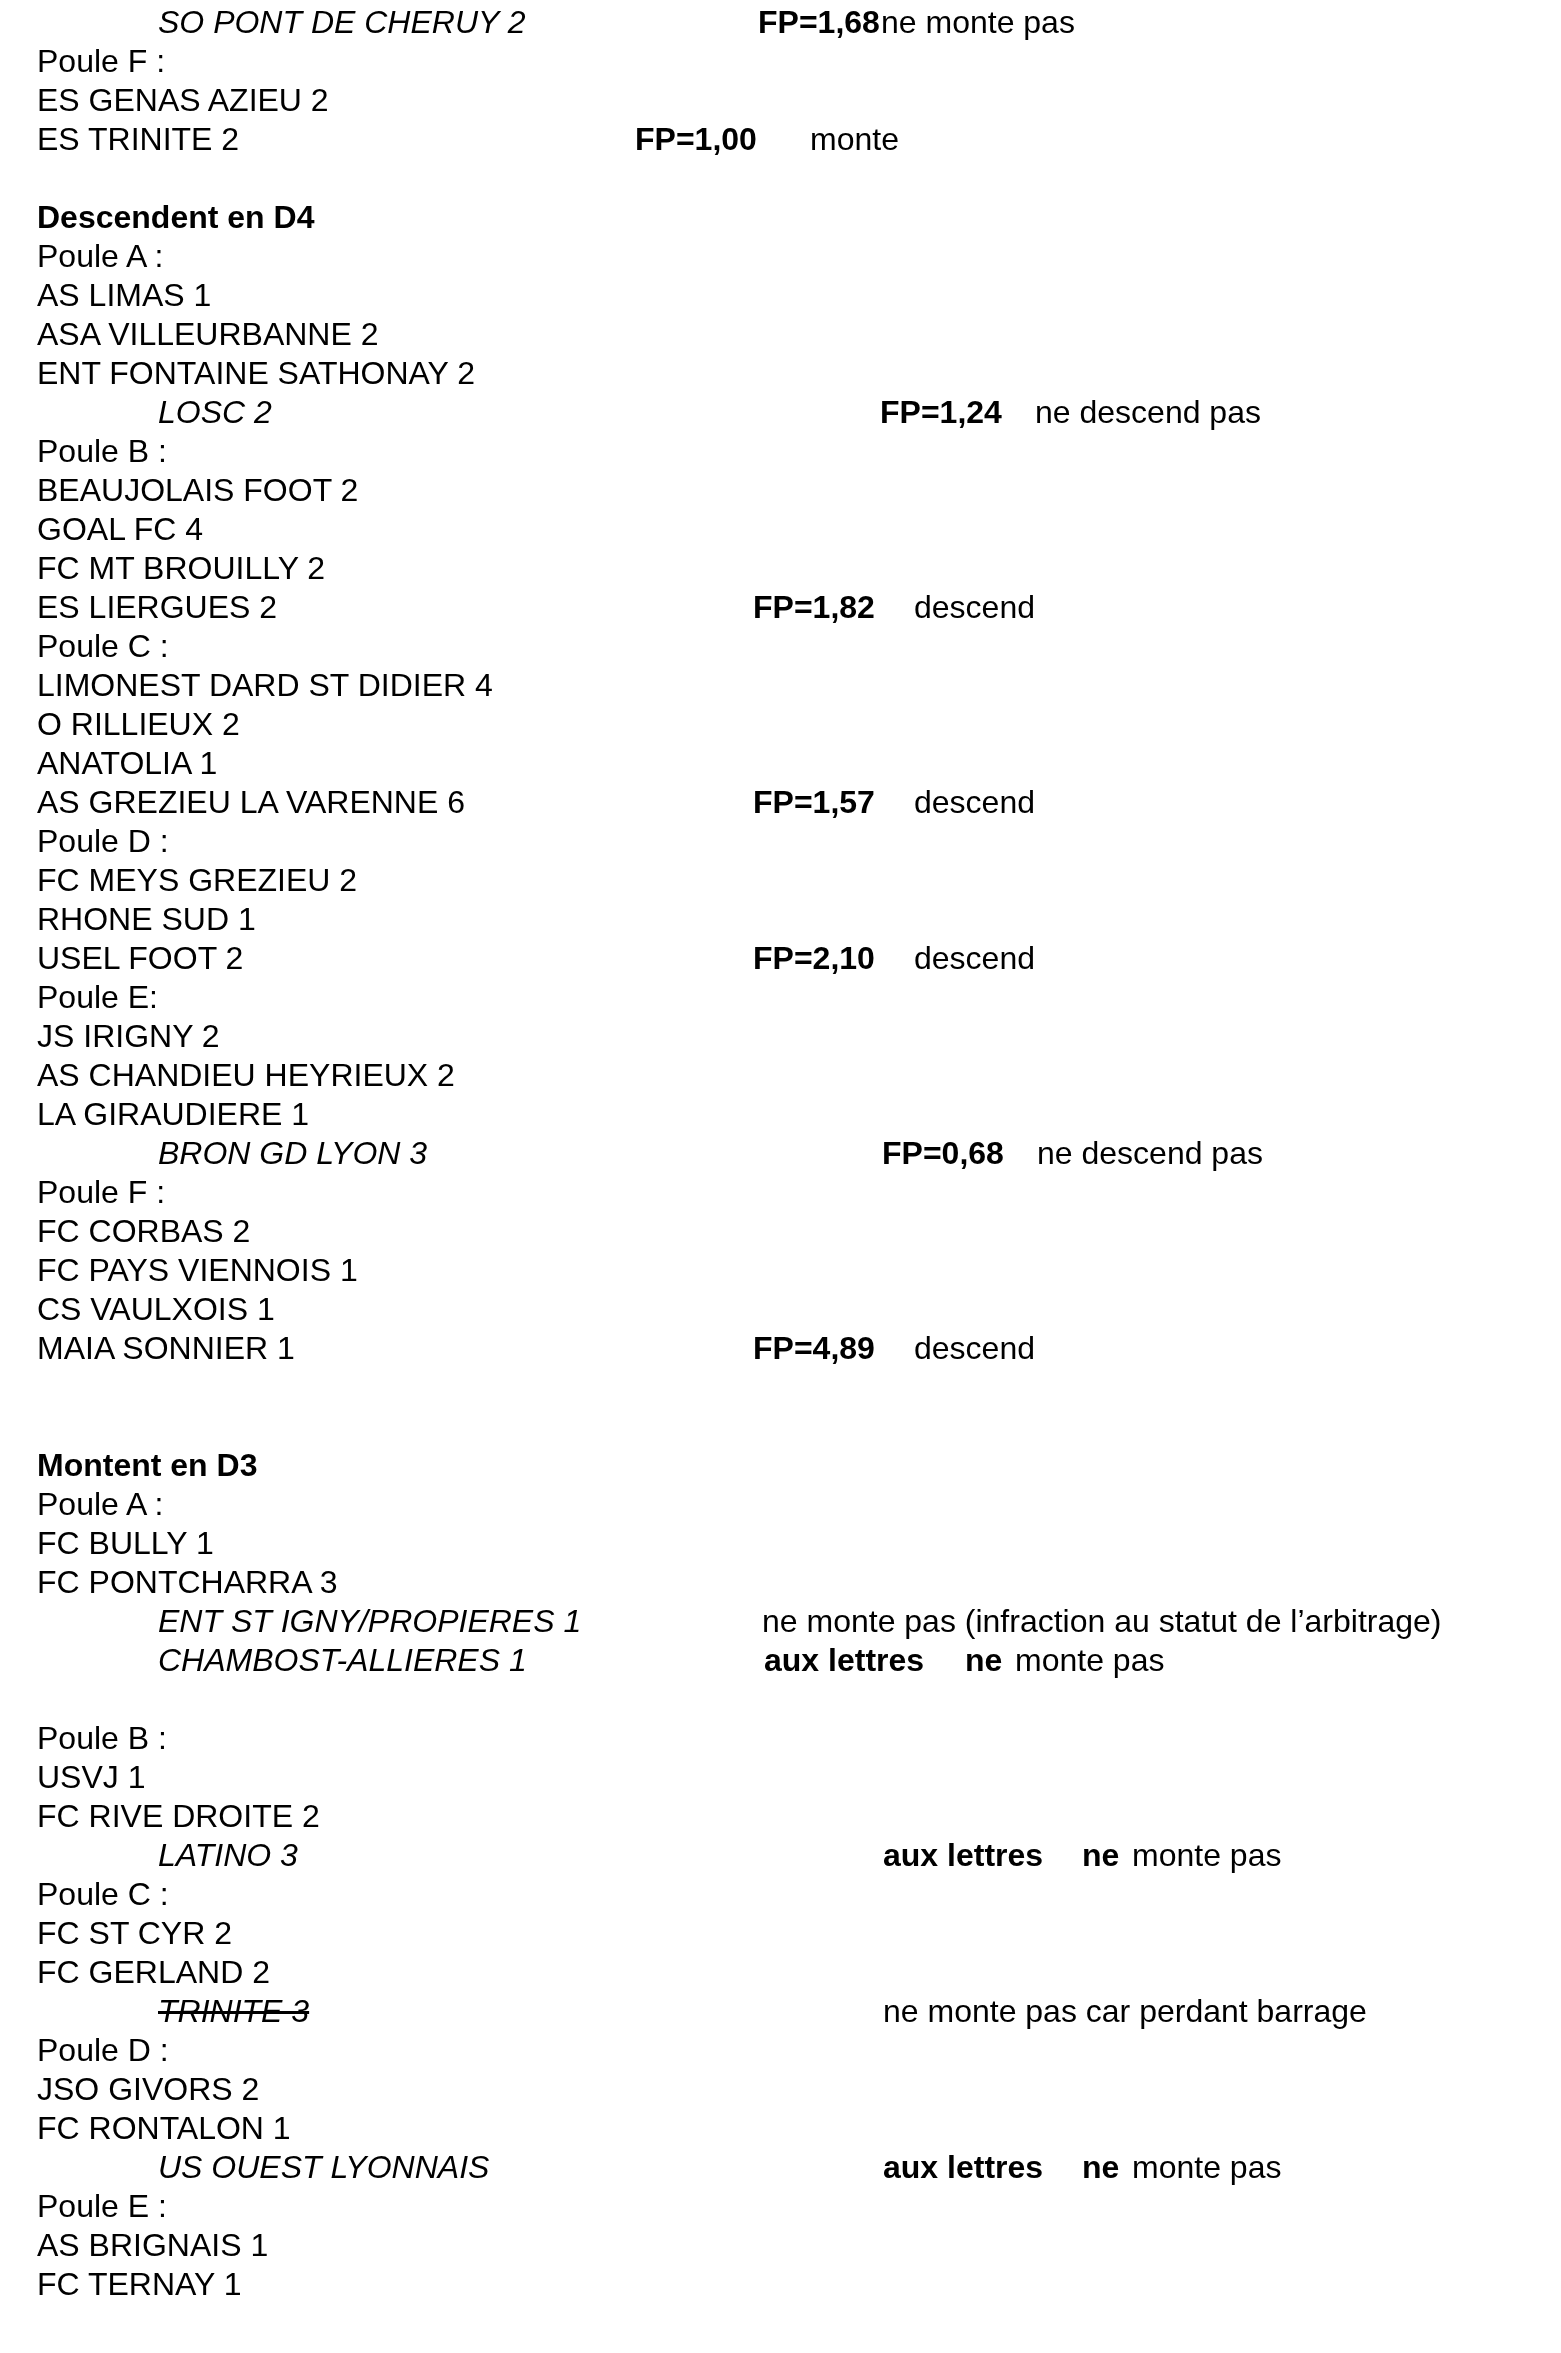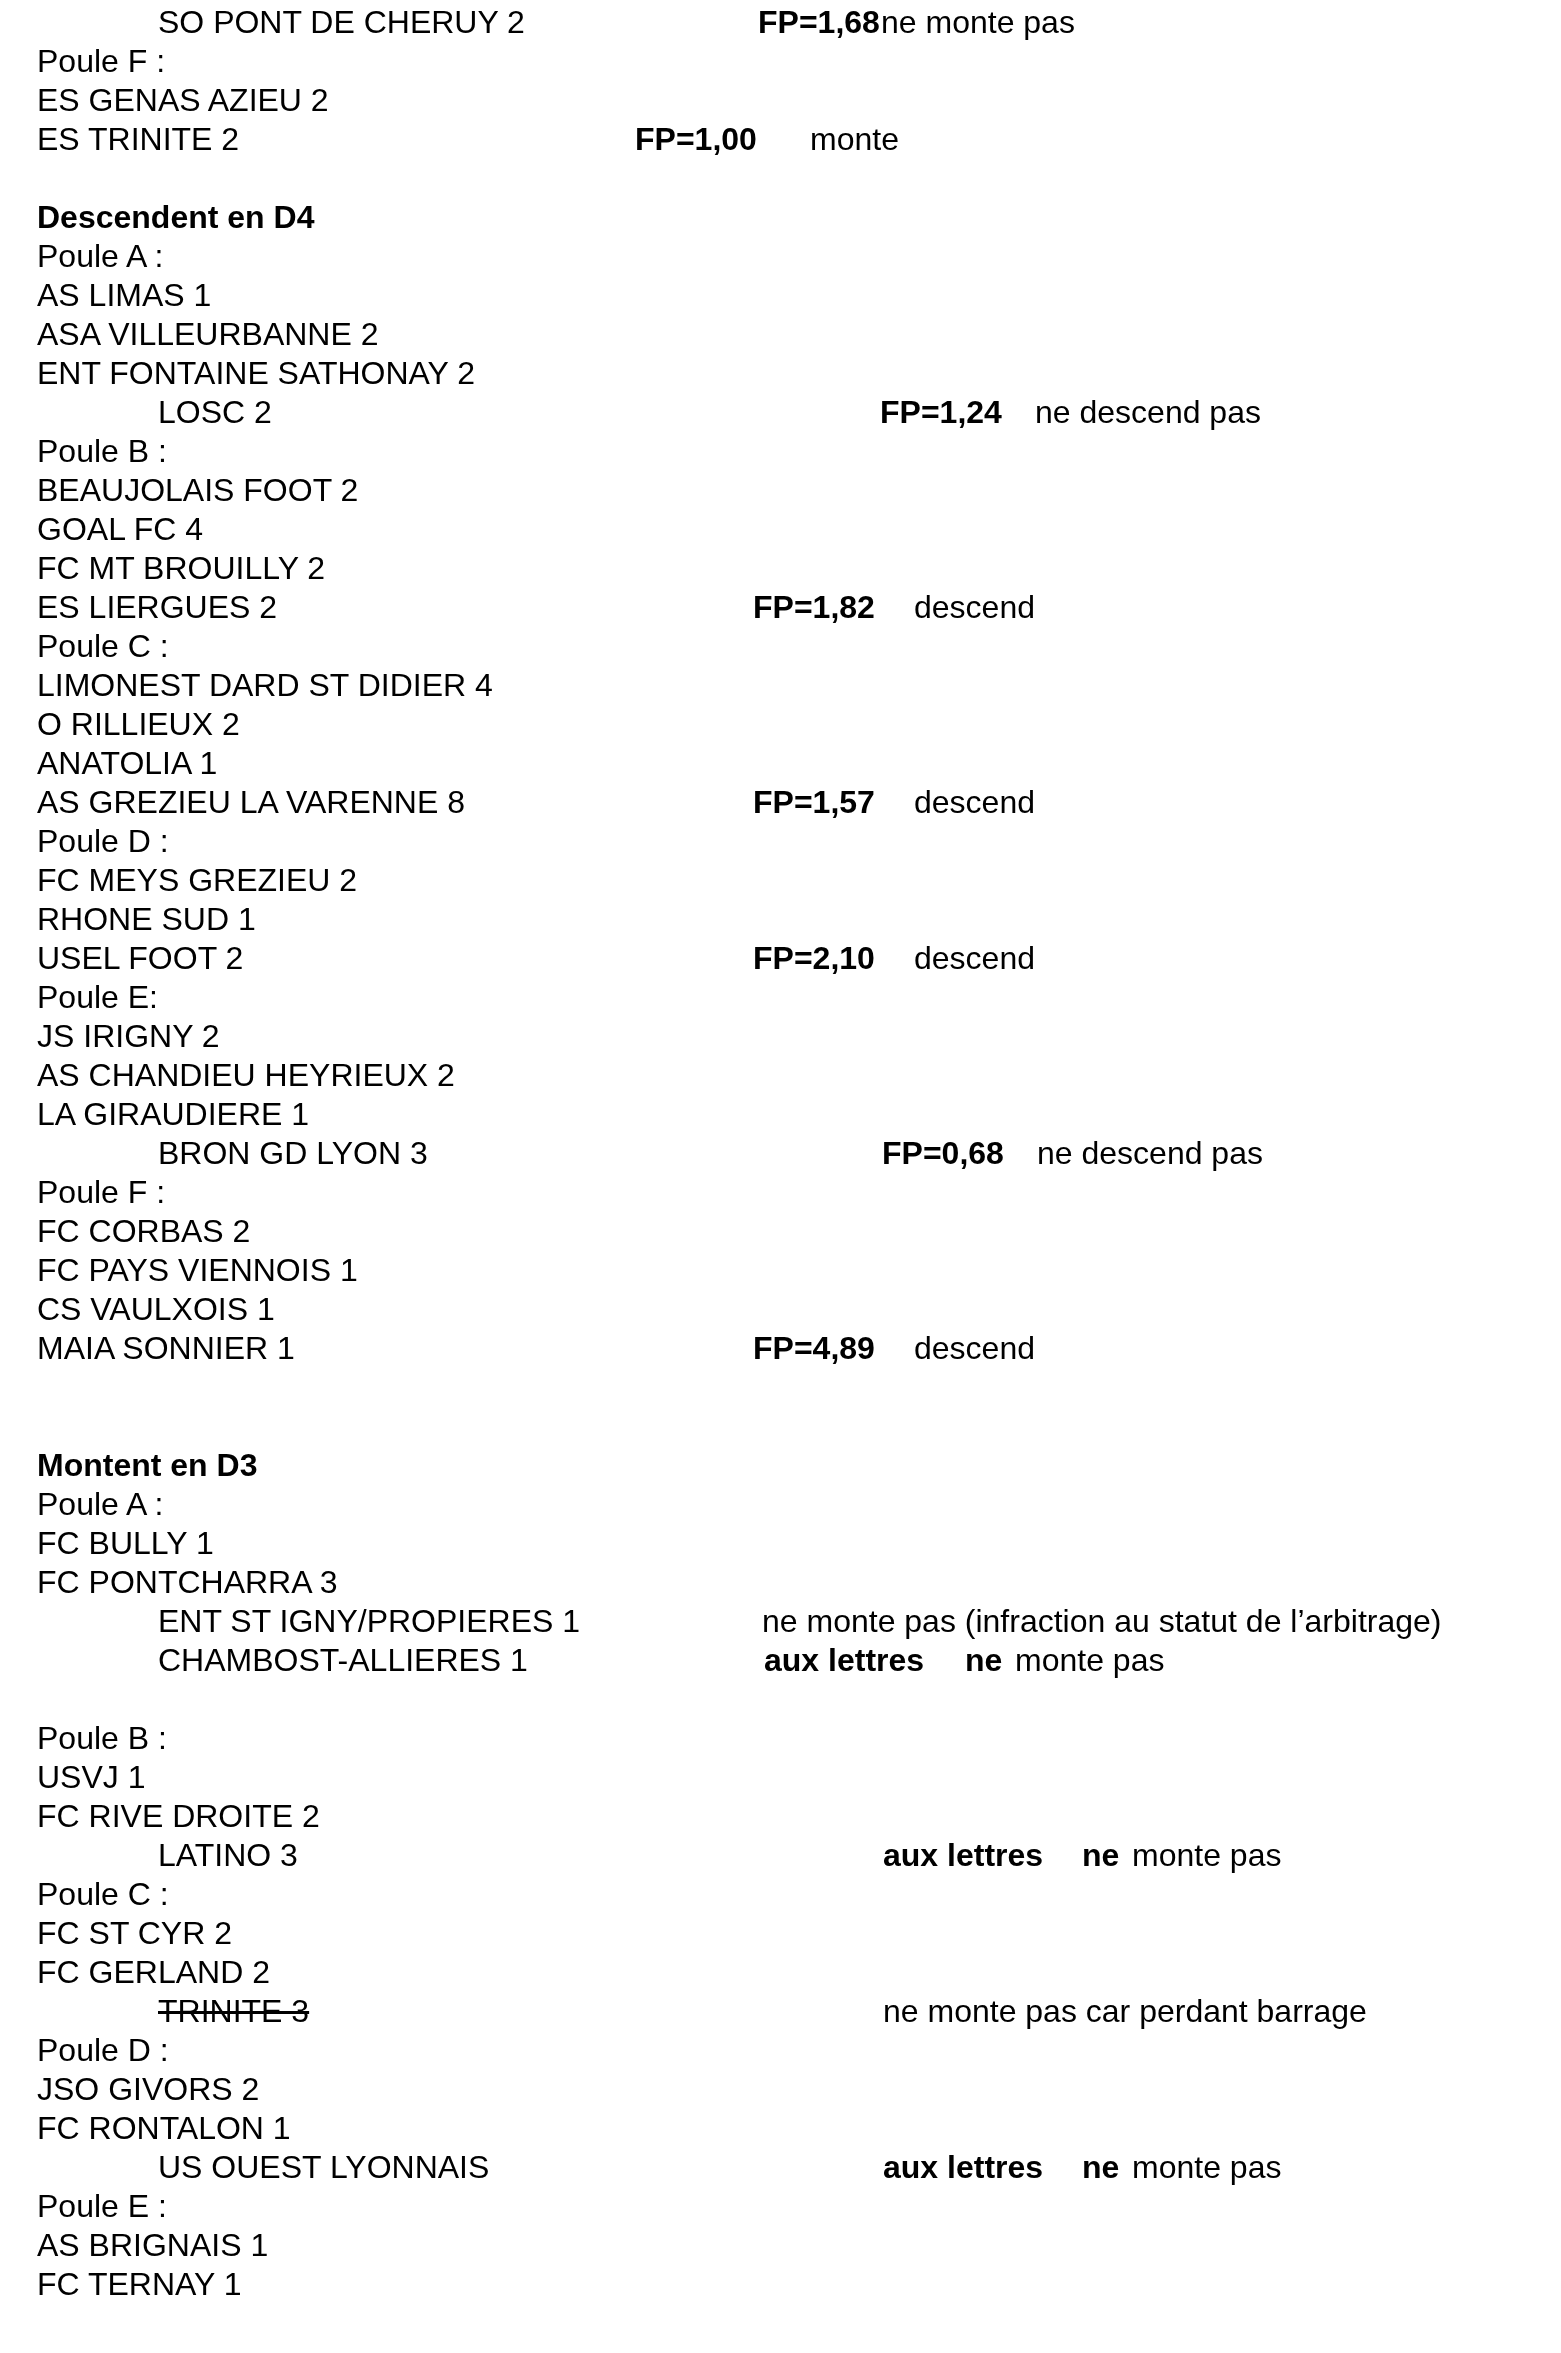--- a/index.html
+++ b/index.html
@@ -21,21 +21,21 @@
     line-height:39px;
     white-space:nowrap;
   }
   .cell{
     position:absolute;
     top:0;
     line-height:39px;
     white-space:pre;
   }
   .b{font-weight:bold;}
-  .i{}
+  .i{font-style:italic;}
   .strike{text-decoration:line-through;}
 </style>
 </head>
 <body>
 
 <div class="page">
     <div class="line">
       <span class="cell i" style="left: 158px;">SO PONT DE CHERUY 2</span>
       <span class="cell b" style="left: 758px;">FP=1,68</span>
       <span class="cell" style="left: 881px;">ne monte pas</span>
@@ -95,21 +95,21 @@
     <div class="line">
       <span class="cell" style="left: 37px;">LIMONEST DARD ST DIDIER 4</span>
     </div>
     <div class="line">
       <span class="cell" style="left: 37px;">O RILLIEUX 2</span>
     </div>
     <div class="line">
       <span class="cell" style="left: 37px;">ANATOLIA 1</span>
     </div>
     <div class="line">
-      <span class="cell" style="left: 37px;">AS GREZIEU LA VARENNE 8</span>
+      <span class="cell" style="left: 37px;">AS GREZIEU LA VARENNE 6</span>
       <span class="cell b" style="left: 753px;">FP=1,57</span>
       <span class="cell" style="left: 914px;">descend</span>
     </div>
     <div class="line">
       <span class="cell" style="left: 37px;">Poule D :</span>
     </div>
     <div class="line">
       <span class="cell" style="left: 37px;">FC MEYS GREZIEU 2</span>
     </div>
     <div class="line">

